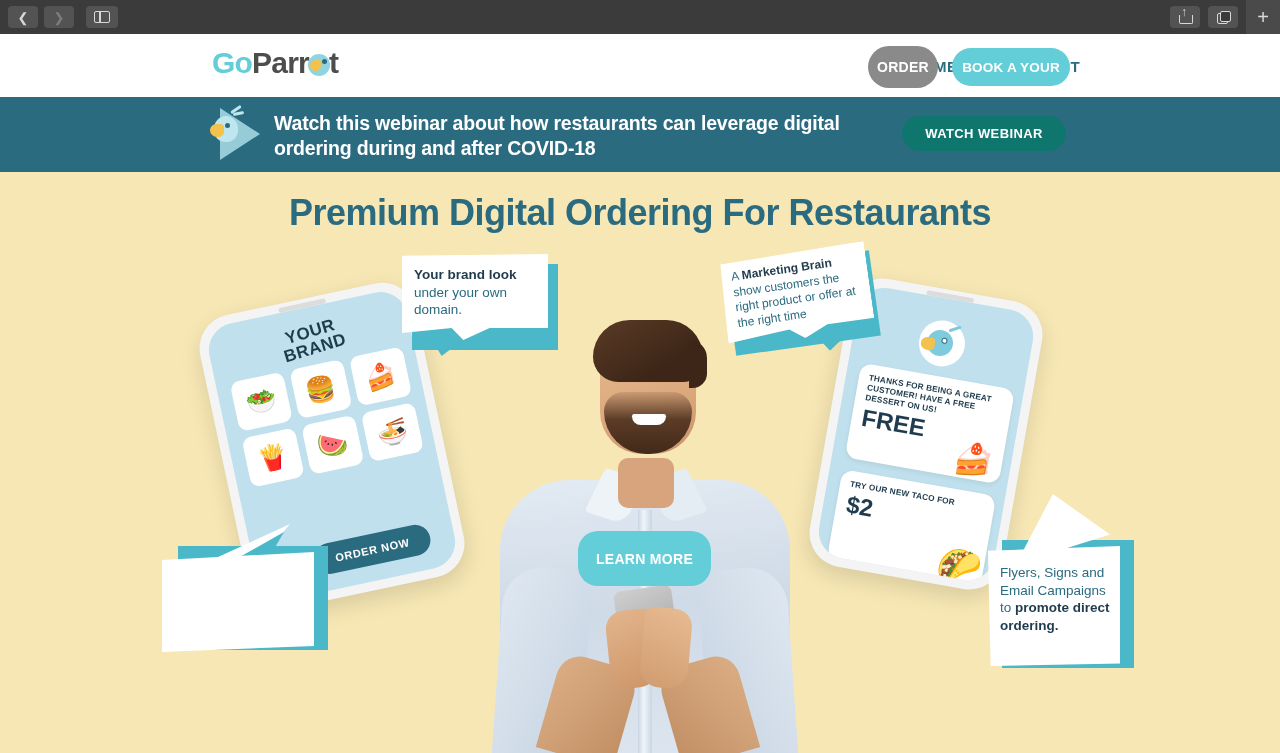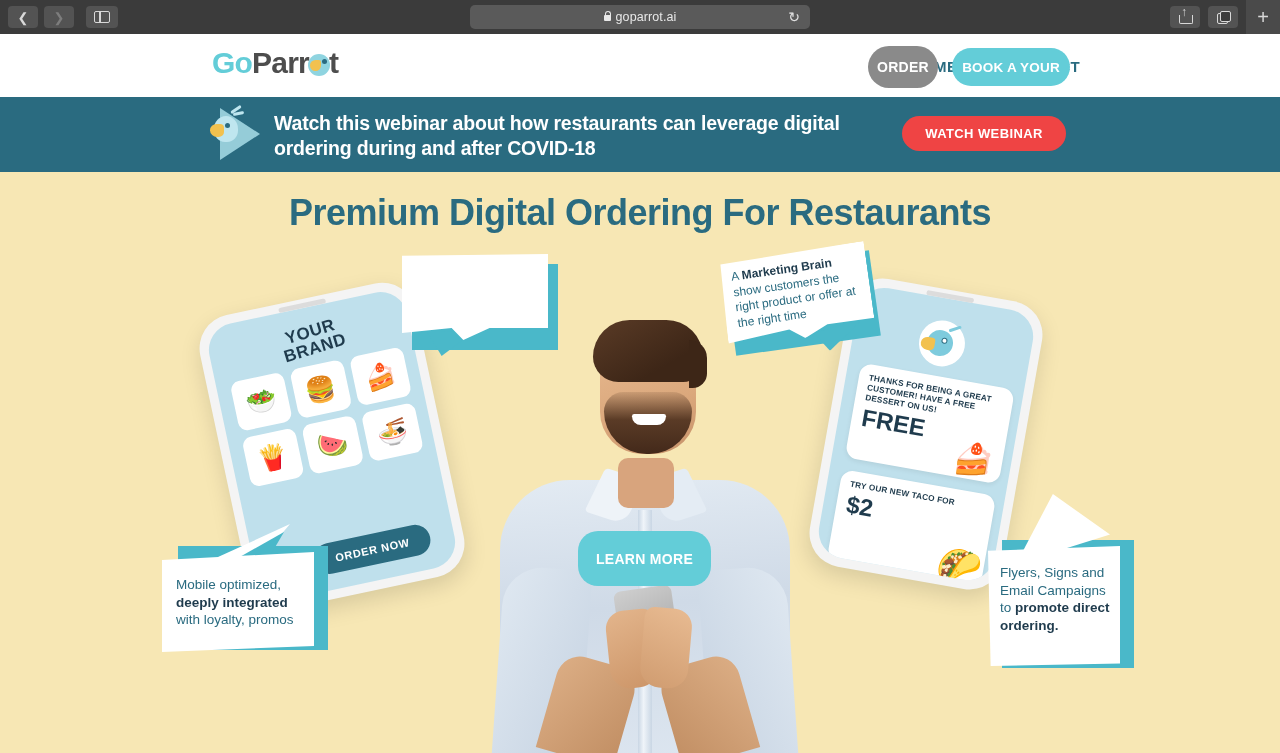--- a/index.html
+++ b/index.html
@@ -96,21 +96,21 @@
   .wb-eye{ position:absolute; left:17px; top:19px; width:5px; height:5px; background:#2a6b80; border-radius:50%; }
   .wb-crest{ position:absolute; left:22px; top:4px; width:12px; height:3px; background:#bfe6ef; border-radius:2px; transform:rotate(-35deg); }
   .wb-crest2{ position:absolute; left:25px; top:8px; width:11px; height:3px; background:#bfe6ef; border-radius:2px; transform:rotate(-12deg); }
 
   .webinar-text{
     position:absolute; left:274px; top:111px; width:600px;
     color:#ffffff; font-size:19.5px; font-weight:700; line-height:25px; letter-spacing:-.2px;
   }
   .btn-webinar{
     position:absolute; left:902px; top:116px; width:164px; height:35px;
-    background:#ef4444; border-radius:18px; color:#fff; font-size:13px; font-weight:700;
+    background:#0f766e; border-radius:18px; color:#fff; font-size:13px; font-weight:700;
     display:flex; align-items:center; justify-content:center; letter-spacing:.4px;
   }
 
   
   .hero{ position:absolute; top:172px; left:0; width:1280px; height:581px; background:#f7e7b4; overflow:hidden; }
   .hero-title{
     position:absolute; top:192px; left:0; width:1280px; text-align:center;
     color:#2a6b80; font-size:36px; font-weight:700; letter-spacing:-.5px;
   }
 
@@ -269,27 +269,20 @@
       <span>❮</span>
     </div>
     <div class="nav-btn disabled">
       <span>❯</span>
     </div>
     <div class="nav-btn sidebar">
       <span class="sb-glyph"></span>
     </div>
   </div>
 
-  <div class="url-wrap">
-    <div class="url-bar">
-      <span class="lock-icon"></span>
-      <span class="url-text">goparrot.ai</span>
-      <span class="reload-icon">↻</span>
-    </div>
-  </div>
 
   <div class="chrome-right">
     <div class="nav-btn">
       <span class="share-glyph"></span>
     </div>
     <div class="nav-btn">
       <span class="tabs-glyph"></span>
     </div>
     <div class="newtab-btn">+</div>
   </div>
@@ -384,42 +377,41 @@
       <div class="promo-big">$2</div>
       <div class="promo-emoji taco">🌮</div>
     </div>
   </div>
 </div>
 
 <div class="bubble b1">
   <div class="bub-shadow"></div>
   <div class="tail-teal"></div>
   <div class="bub-body"></div>
+  <div class="bub-text">
+    <b>Your brand look</b>
+    <span>under your own domain.</span>
+  </div>
 </div>
 
 <div class="bubble b2">
   <div class="bub-shadow"></div>
   <div class="tail-teal"></div>
   <div class="bub-body"></div>
   <div class="bub-text">
     <span>A </span><b>Marketing Brain</b>
     <span>show customers the right product or offer at the right time</span>
   </div>
 </div>
 
 <div class="bubble b3">
   <div class="bub-shadow"></div>
   <div class="tail-white"></div>
   <div class="tail-teal"></div>
   <div class="bub-body"></div>
-  <div class="bub-text">
-    <span>Mobile optimized,</span>
-    <b>deeply integrated</b>
-    <span>with loyalty, promos</span>
-  </div>
 </div>
 
 <div class="bubble b4">
   <div class="bub-shadow"></div>
   <div class="tail-white"></div>
   <div class="bub-body"></div>
   <div class="bub-text">
     <span>Flyers, Signs and Email Campaigns to </span><b>promote direct ordering.</b>
   </div>
 </div>

